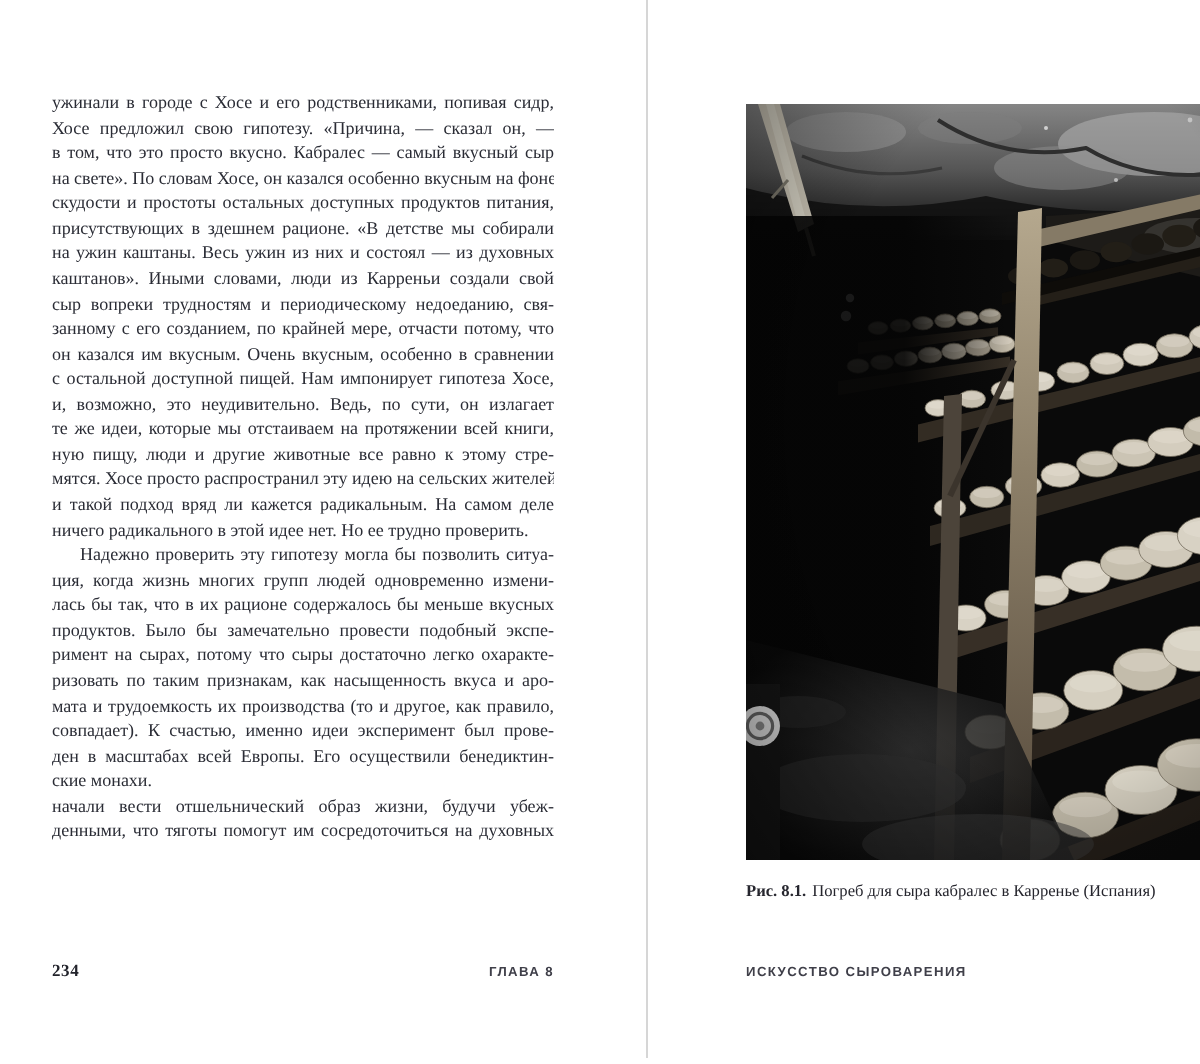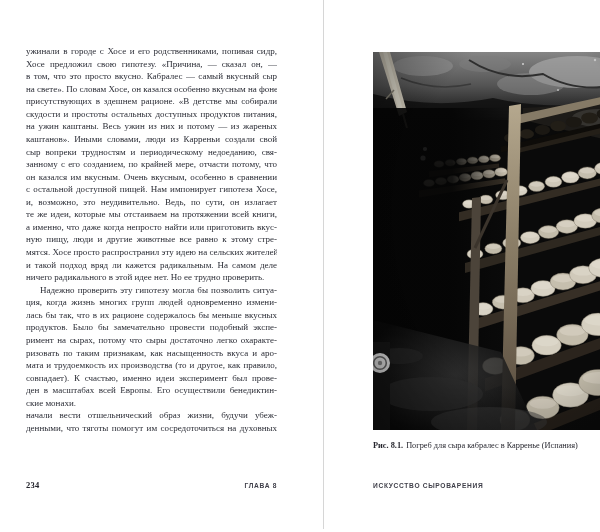--- a/index.html
+++ b/index.html
@@ -26,31 +26,30 @@
 <body>
 
 <div class="screen">
 
   <div>
     <div class="textblock">
         <div class="line">ужинали в городе с Хосе и его родственниками, попивая сидр,</div>
         <div class="line">Хосе предложил свою гипотезу. «Причина, — сказал он, —</div>
         <div class="line">в том, что это просто вкусно. Кабралес — самый вкусный сыр</div>
         <div class="line">на свете». По словам Хосе, он казался особенно вкусным на фоне</div>
+        <div class="line">скудости и простоты остальных доступных продуктов питания,</div>
         <div class="line">присутствующих в здешнем рационе. «В детстве мы собирали</div>
-        <div class="line">скудости и простоты остальных доступных продуктов питания,</div>
-        <div class="line">на ужин каштаны. Весь ужин из них и потому — из жареных</div>
+        <div class="line">на ужин каштаны. Весь ужин из них и состоял — из духовных</div>
         <div class="line">каштанов». Иными словами, люди из Карреньи создали свой</div>
         <div class="line">сыр вопреки трудностям и периодическому недоеданию, свя-</div>
         <div class="line">занному с его созданием, по крайней мере, отчасти потому, что</div>
         <div class="line">он казался им вкусным. Очень вкусным, особенно в сравнении</div>
         <div class="line">с остальной доступной пищей. Нам импонирует гипотеза Хосе,</div>
         <div class="line">и, возможно, это неудивительно. Ведь, по сути, он излагает</div>
         <div class="line">те же идеи, которые мы отстаиваем на протяжении всей книги,</div>
-        <div class="line">а именно, что даже когда непросто найти или приготовить вкус-</div>
         <div class="line">ную пищу, люди и другие животные все равно к этому стре-</div>
         <div class="line">мятся. Хосе просто распространил эту идею на сельских жителей,</div>
         <div class="line">и такой подход вряд ли кажется радикальным. На самом деле</div>
         <div class="line lastline">ничего радикального в этой идее нет. Но ее трудно проверить.</div>
         <div class="line indent">Надежно проверить эту гипотезу могла бы позволить ситуа-</div>
         <div class="line">ция, когда жизнь многих групп людей одновременно измени-</div>
         <div class="line">лась бы так, что в их рационе содержалось бы меньше вкусных</div>
         <div class="line">продуктов. Было бы замечательно провести подобный экспе-</div>
         <div class="line">римент на сырах, потому что сыры достаточно легко охаракте-</div>
         <div class="line">ризовать по таким признакам, как насыщенность вкуса и аро-</div>

